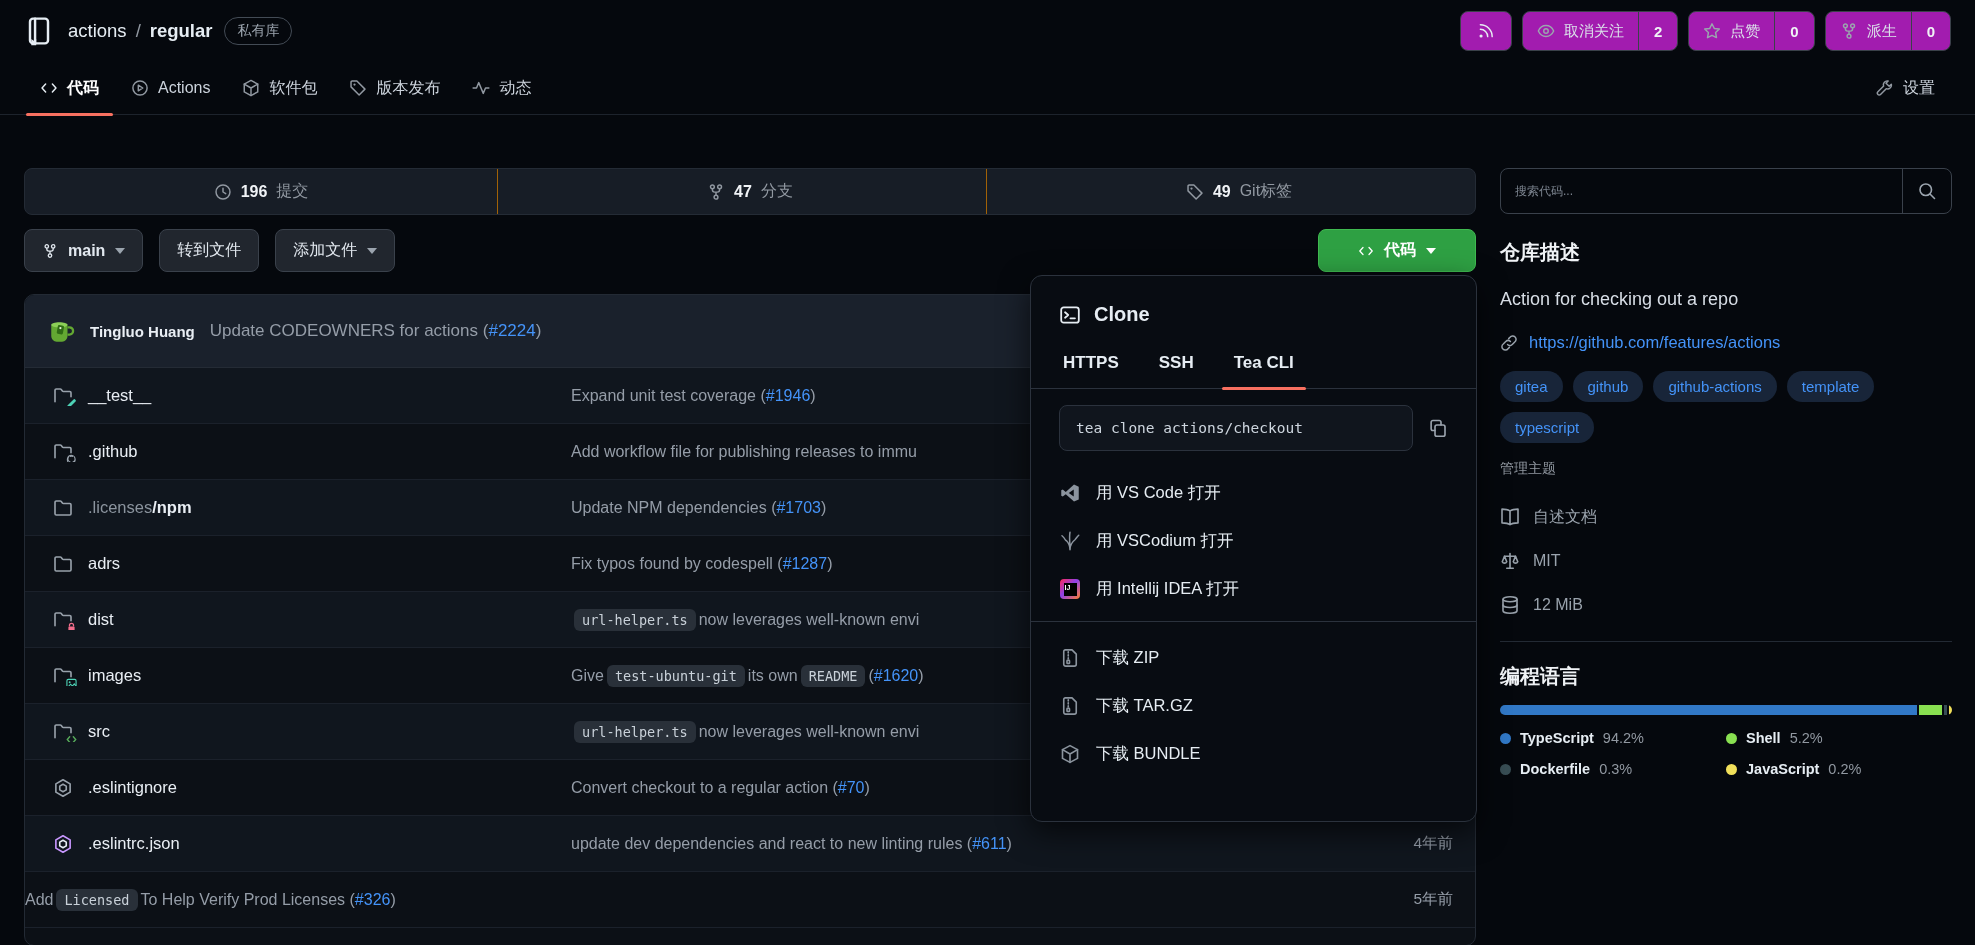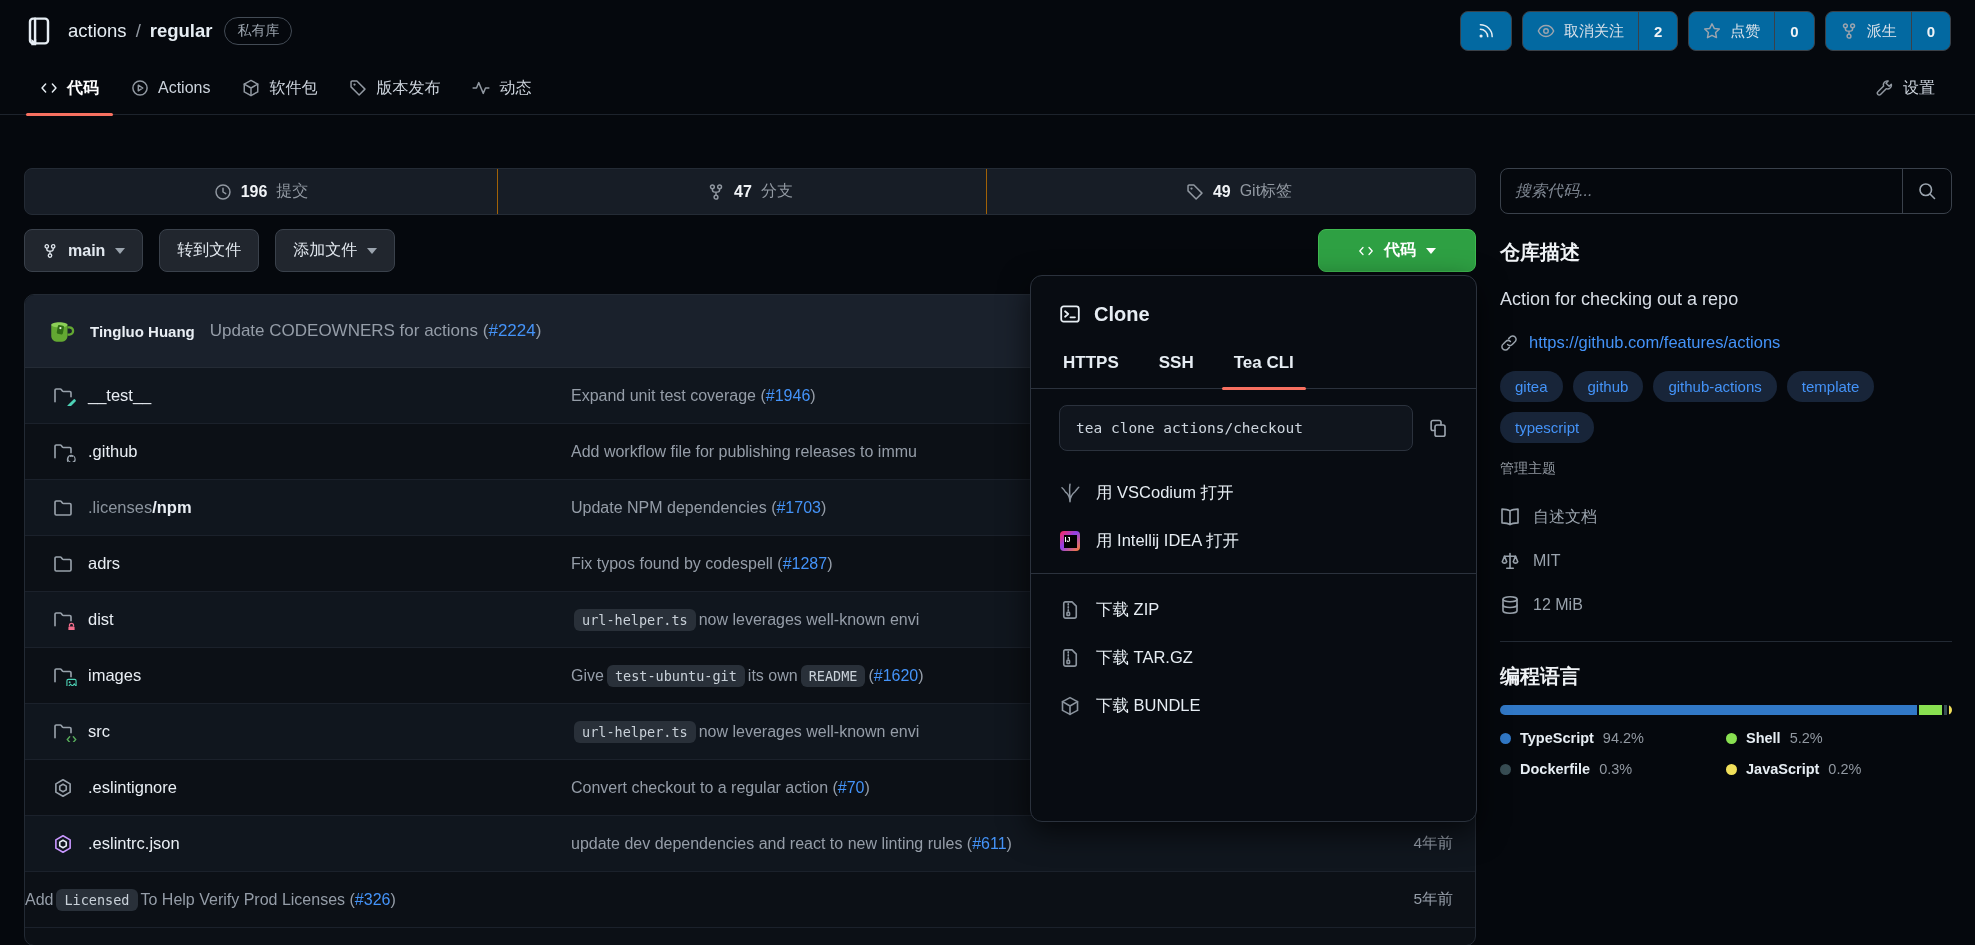--- a/index.html
+++ b/index.html
@@ -17,21 +17,21 @@
   
   .topbar { position:absolute; left:24px; right:24px; top:0; height:62px; display:flex; align-items:center; }
   .repo-ic { color:#e6edf3; margin-right:14px; }
   .repo-title { font-size:18.5px; display:flex; align-items:center; gap:9px; }
   .repo-title .owner { color:#e6edf3; }
   .repo-title .sep { color:#9198a1; }
   .repo-title .name { font-weight:700; }
   .vis-badge { margin-left:12px; border:1px solid #434b55; color:#9ba4ae; border-radius:15px;
     padding:4px 12px; font-size:14px; }
   .topbar-actions { margin-left:auto; display:flex; gap:10px; }
-  .btn-group { display:flex; align-items:stretch; height:40px; background:#0369a1;
+  .btn-group { display:flex; align-items:stretch; height:40px; background:#a21caf;
     border:1px solid #3a4149; border-radius:8px; overflow:hidden; cursor:pointer; }
   .btn-main { display:flex; align-items:center; gap:9px; padding:0 14px; font-size:15px; color:#dbe2ea; }
   .btn-main .ic { color:#9ba4ae; }
   .btn-count { border-left:1px solid #3a4149; display:flex; align-items:center; padding:0 15px;
     font-weight:700; font-size:15px; color:#f0f3f6; }
   .sq-btn { width:52px; justify-content:center; }
 
   
   .tabsrow { position:absolute; left:0; right:0; top:62px; height:53px; border-bottom:1px solid #1d232c;
     display:flex; align-items:stretch; padding:0 24px; }
@@ -85,21 +85,21 @@
     display:flex; align-items:center; }
   .seg-link { color:#4493f8; cursor:pointer; }
   .seg-code { font-family:"DejaVu Sans Mono", monospace; font-size:13.5px; background:#293039;
     color:#c9d1d9; border-radius:6px; padding:3px 8px; margin:0 3px; }
   .cell-date { width:130px; text-align:right; padding-right:22px; color:#959da8; font-size:15.5px; }
 
   
   .clonemenu { position:absolute; left:1030px; top:275px; width:447px; height:547px;
     background:#080c12; border:1px solid #2b323d; border-radius:12px; z-index:20;
     box-shadow:0 10px 30px rgba(0,0,0,.65); padding:0 28px; }
-  .cm-title { margin-top:27px; display:flex; align-items:flex-start; gap:13px; font-size:20px; font-weight:700; }
+  .cm-title { margin-top:27px; display:flex; align-items:center; gap:13px; font-size:20px; font-weight:700; }
   .cm-tabs { display:flex; gap:36px; margin:16px -28px 0; padding:0 30px; border-bottom:1px solid #2b323d; }
   .cm-tab { padding:11px 2px 15px; font-size:17px; font-weight:700; color:#e6edf3; position:relative; cursor:pointer; }
   .cm-tab.active::after { content:""; position:absolute; left:-10px; right:-10px; bottom:-2px; height:3px;
     background:#f87060; border-radius:3px; }
   .cm-input-row { margin-top:16px; display:flex; align-items:center; gap:15px; }
   .cm-input { flex:1; height:46px; background:#10151d; border:1px solid #2b323d; border-radius:8px;
     color:#ced6df; font-family:"DejaVu Sans Mono", monospace; font-size:14.5px; padding:0 16px; outline:none; }
   .copy-btn { color:#9ba4ae; background:none; border:none; cursor:pointer; }
   .cm-group { margin-top:18px; }
   .cm-item { height:48px; display:flex; align-items:center; gap:15px; font-size:16.5px; color:#e6edf3; cursor:pointer; }
@@ -107,21 +107,21 @@
   .cm-divider { border-top:1px solid #2b323d; margin:8px -28px 12px; }
   .ij-box { width:20px; height:20px; border-radius:4px; background:linear-gradient(135deg,#fe2857 0%,#8f41e9 45%,#ff7e2d 100%);
     display:flex; align-items:center; justify-content:center; }
   .ij-inner { width:13px; height:13px; background:#000; color:#fff; font-size:7px; font-weight:700;
     display:flex; align-items:flex-start; padding:1px; line-height:1; }
 
   
   .sidebar { position:absolute; left:1500px; top:168px; width:452px; }
   .search { height:46px; display:flex; border:1px solid #3a414b; border-radius:8px; overflow:hidden; }
   .search input { flex:1; background:transparent; border:none; outline:none; color:#5eead4;
-    font-size:16px; padding:0 14px; font-family:"Liberation Sans", sans-serif;font-style:italic; }
+    font-size:12px; padding:0 14px; font-family:"Liberation Sans", sans-serif; }
   .search input::placeholder { color:#7d8590; }
   .search-btn { width:49px; border-left:1px solid #3a414b; display:flex; align-items:center;
     justify-content:center; color:#9ba4ae; background:transparent; border-top:none; border-right:none;
     border-bottom:none; cursor:pointer; }
   .sb-title { margin-top:25px; font-size:20px; font-weight:700; color:#f0f3f6; }
   .sb-desc { margin-top:23px; font-size:18px; color:#d8dee6; }
   .sb-link { margin-top:23px; display:flex; align-items:center; gap:11px; font-size:16.5px; }
   .sb-link .ic { color:#9ba4ae; }
   .sb-link a { color:#4493f8; text-decoration:none; cursor:pointer; }
   .topics { margin-top:19px; display:flex; flex-wrap:wrap; gap:10px; }
@@ -695,20 +695,31 @@
       <svg class="ic20" viewBox="0 0 16 16">
           <g class="stroke" stroke-width="1.4">
             <rect x="5.6" y="5.6" width="8" height="9" rx="1.5"></rect>
             <path d="M10.4 5.6V3.4A1.4 1.4 0 0 0 9 2H3.9a1.4 1.4 0 0 0-1.4 1.4v5.2A1.4 1.4 0 0 0 3.9 10h1.7"></path>
           </g>
         </svg>
     </button>
   </div>
   <div class="cm-group">
 
+      <div class="cm-item">
+        <span class="icon-slot glyph-fixed">
+          <span class="glyph">
+            <svg class="ic20" viewBox="0 0 16 16">
+              <path d="M11.2 1.2L4.6 7.1 2.2 5.2 1 5.8v4.4l1.2.6 2.4-1.9 6.6 5.9 3.8-1.7V2.9zM11 5.2v5.6L7 8z" fill="#8b949e"></path>
+            </svg>
+          </span>
+
+        </span>
+        <span>用 VS Code 打开</span>
+      </div>
 
       <div class="cm-item">
         <span class="icon-slot glyph-fixed">
 
           <span class="glyph">
             <svg class="ic20" viewBox="0 0 16 16">
               <g fill="none" stroke="#8b949e" stroke-width="1.2" stroke-linecap="round">
                 <path d="M8 15c0-3.2-1-5.4-3-7.4M8 15c0-4 1.6-6.2 4.2-8.2M8 15C8 9 7.2 5 8 1M4.6 7.6C3.6 5.8 3 4.8 1.6 3.8M12.4 6.4c1-1.2 1.6-2.2 2.6-3"></path>
               </g>
             </svg>

